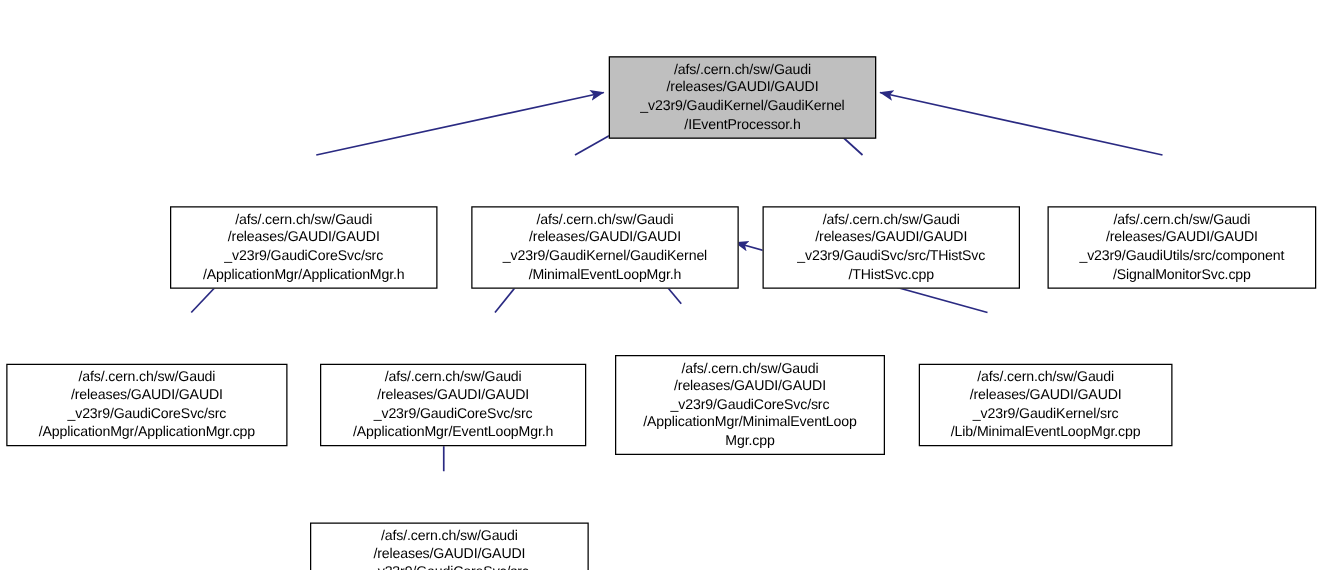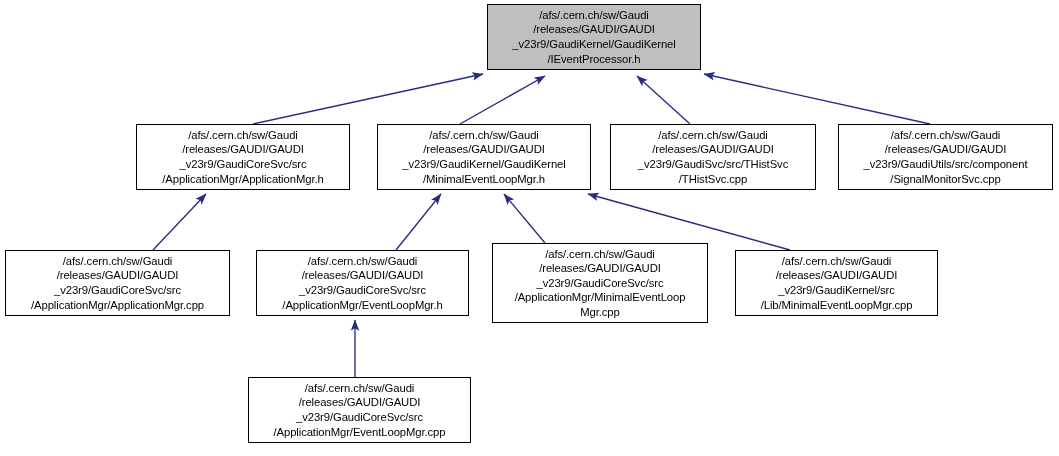--- a/index.html
+++ b/index.html
@@ -28,20 +28,21 @@
   .node {
     position: absolute;
     box-sizing: border-box;
     border: 1px solid #000000;
     background: #ffffff;
     display: flex;
     align-items: center;
     justify-content: center;
     text-align: center;
     overflow: hidden;
+    margin-top: 41px;
   }
   .node .node-label {
     display: block;
     font-size: 11.3px;
     line-height: 14.6px;
     color: #000000;
     white-space: pre;
     letter-spacing: -0.1px;
   }
   .node.root {

